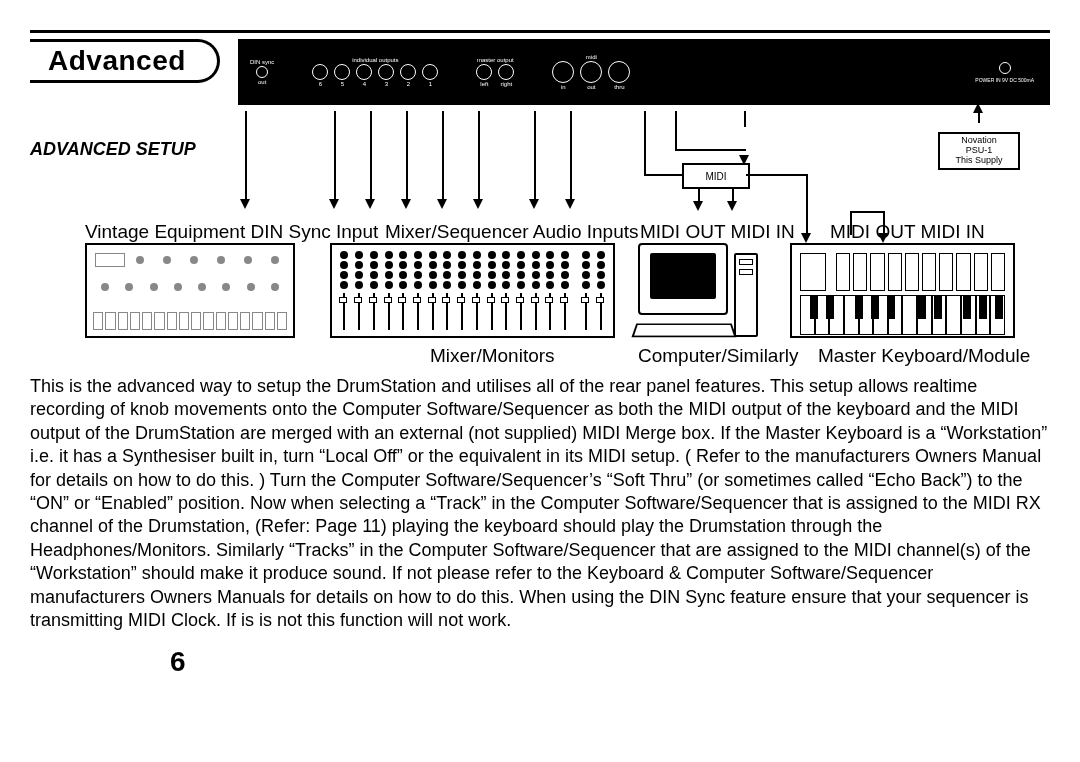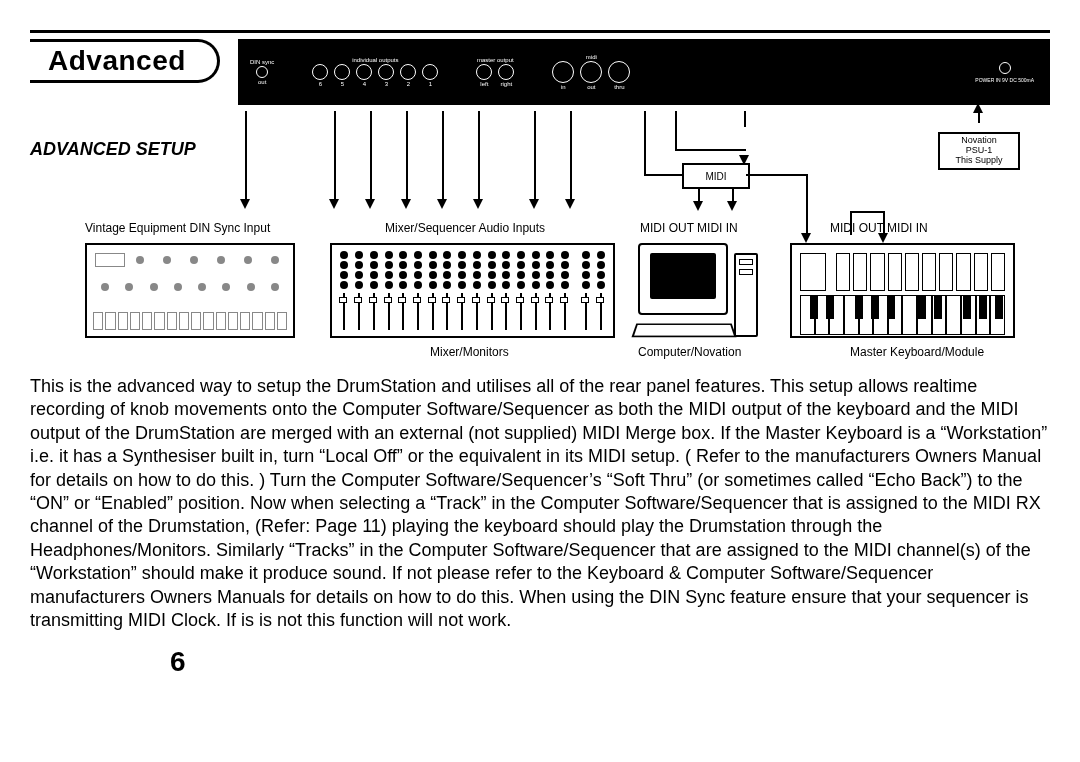--- a/index.html
+++ b/index.html
@@ -41,21 +41,21 @@
   .psu-box {
     position: absolute; left: 908px; top: 21px; width: 82px; height: 38px;
     border: 2px solid #000; font-size: 9px; display: flex; flex-direction: column; align-items: center; justify-content: center;
     line-height: 1.1;
   }
   
   .arrow-line { position: absolute; background: #000; }
   .arrow-down { position: absolute; width: 0; height: 0; border-left: 5px solid transparent; border-right: 5px solid transparent; border-top: 10px solid #000; }
   .arrow-up { position: absolute; width: 0; height: 0; border-left: 5px solid transparent; border-right: 5px solid transparent; border-bottom: 10px solid #000; }
   
-  .caption { position: absolute; font-size: 12px; white-space: nowrap; }
+  .caption { position: absolute; font-size: 19px; white-space: nowrap; }
   
   
   .device { position: absolute; border: 2.5px solid #000; background: #fff; }
   
   
   .vintage { left: 55px; top: 132px; width: 210px; height: 95px; }
   
   
   .mixer { left: 300px; top: 132px; width: 285px; height: 95px; display: flex; padding: 6px; gap: 2px; }
   .channel { flex: 1; display: flex; flex-direction: column; align-items: center; gap: 2px; }
@@ -477,20 +477,20 @@
           <div class="bkey" style="left:87px"></div>
         <div class="bkey" style="left:118px"></div>
           <div class="bkey" style="left:134px"></div>
         <div class="bkey" style="left:163px"></div>
           <div class="bkey" style="left:179px"></div>
           <div class="bkey" style="left:195px"></div>
       </div>
     </div>
 
     <div class="caption" style="left:400px;top:234px">Mixer/Monitors</div>
-    <div class="caption" style="left:608px;top:234px">Computer/Novation</div>
-    <div class="caption" style="left:820px;top:234px">Master Keyboard/Module</div>
+    <div class="caption" style="left:608px;top:234px">Computer/Similarly</div>
+    <div class="caption" style="left:788px;top:234px">Master Keyboard/Module</div>
   </div>
 
   <p class="body-text">This is the advanced way to setup the DrumStation and utilises all of the rear panel features. This setup allows realtime recording of knob movements onto the Computer Software/Sequencer as both the MIDI output of the keyboard and the MIDI output of the DrumStation are merged with an external (not supplied) MIDI Merge box. If the Master Keyboard is a “Workstation” i.e. it has a Synthesiser built in,  turn “Local Off” or the equivalent in its MIDI setup. ( Refer to the manufacturers Owners Manual for details on how to do this. ) Turn the Computer Software/Sequencer’s “Soft Thru” (or sometimes called “Echo Back”) to the “ON” or “Enabled” position. Now when selecting a “Track” in the Computer Software/Sequencer that is assigned to the MIDI RX channel of the Drumstation, (Refer: Page 11) playing the keyboard should play the Drumstation through the Headphones/Monitors. Similarly “Tracks” in the Computer Software/Sequencer that are assigned to the MIDI channel(s) of the “Workstation” should make it produce sound. If not please refer to the Keyboard &amp; Computer Software/Sequencer manufacturers Owners Manuals for details on how to do this. When using the DIN Sync feature ensure that your sequencer is transmitting MIDI Clock. If is is not this function will not work.</p>
 
   <div class="page-num">6</div>
 </div>
 
 </body></html>

